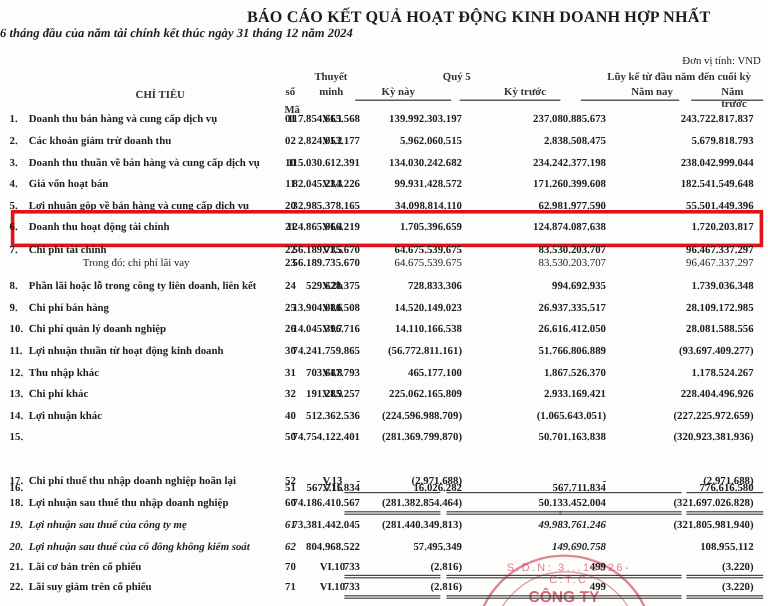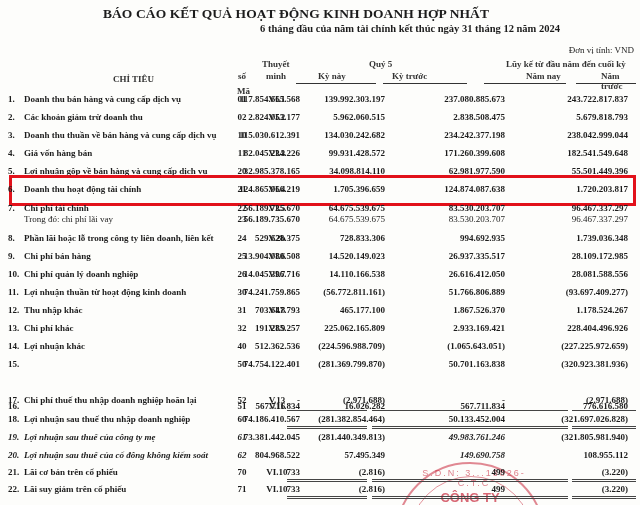--- a/index.html
+++ b/index.html
@@ -5,43 +5,43 @@
   html, body { margin: 0; padding: 0; }
   body {
     width: 640px; height: 505px; overflow: hidden;
     background: #fdfdfb;
     font-family: "Liberation Serif", "DejaVu Serif", serif;
     color: #1c1c1c;
     position: relative;
   }
   .title {
     position: absolute; left: 0; top: 6px; width: 592px;
-    text-align: center; font-weight: bold; font-size: 13.5px; letter-spacing: 0.1px;
+    text-align: right; font-weight: bold; font-size: 13.5px; letter-spacing: 0.1px;
   }
   .subtitle {
     position: absolute; left: 0; top: 23px; width: 560px;
-    text-align: right; font-weight: bold; font-size: 10.5px;
+    text-align: left; font-weight: bold; font-size: 10.5px; font-style: italic;
   }
   .unit {
     position: absolute; right: 6px; top: 45px; font-size: 9px;
   }
   .hdr { position: absolute; font-size: 9px; font-weight: bold; color: #333; }
   .hdr-line { position: absolute; height: 1px; background: #333; }
   .row { position: absolute; left: 0; width: 640px; height: 14px; font-size: 9px; font-weight: bold; }
   .row span { position: absolute; white-space: nowrap; }
   .num { position: absolute; left: 8px; }
   .lbl { position: absolute; left: 24px; }
   .code { position: absolute; left: 232px; width: 20px; text-align: center; }
   .note { position: absolute; left: 262px; width: 30px; text-align: center; }
   .c1 { position: absolute; right: 340px; text-align: right; }
   .c2 { position: absolute; right: 255px; text-align: right; }
   .c3 { position: absolute; right: 135px; text-align: right; }
   .c4 { position: absolute; right: 12px; text-align: right; }
   .italic { font-style: italic; }
-  .normal { font-weight: normal; }
+  .normal { font-weight: normal; margin-left: 45px; }
   .highlight-box {
     position: absolute; left: 9px; top: 175px; width: 627px; height: 31px;
     border: 3px solid #e2111a; box-sizing: border-box;
   }
   .dbl { position: absolute; height: 3px; border-top: 1px solid #444; border-bottom: 1px solid #444; box-sizing: border-box; }
   .sgl { position: absolute; height: 1px; background: #444; }
   .stamp {
     position: absolute; left: 395px; top: 462px; width: 150px; height: 150px;
     border: 2px solid rgba(200,40,60,0.55); border-radius: 50%;
     box-sizing: border-box;
@@ -69,21 +69,21 @@
 <div class="unit">Đơn vị tính: VND</div>
 
 <div class="hdr" style="left:113px; top:74px;">CHỈ TIÊU</div>
 <div class="hdr" style="left:237px; top:59px;margin-top:27px;">Mã</div>
 <div class="hdr" style="left:238px; top:71px;">số</div>
 <div class="hdr" style="left:262px; top:59px;">Thuyết</div>
 <div class="hdr" style="left:266px; top:71px;">minh</div>
 <div class="hdr" style="left:369px; top:59px;">Quý 5</div>
 <div class="hdr" style="left:506px; top:59px;">Lũy kế từ đầu năm đến cuối kỳ</div>
 <div class="hdr" style="left:318px; top:71px;">Kỳ này</div>
-<div class="hdr" style="left:392px; top:71px;">Kỳ trước</div>
+<div class="hdr" style="left:420px; top:71px;">Kỳ trước</div>
 <div class="hdr" style="left:526px; top:71px;">Năm nay</div>
 <div class="hdr" style="left:601px; top:71px;">Năm trước</div>
 <div class="hdr-line" style="left:296px; top:83px; width:80px;"></div>
 <div class="hdr-line" style="left:383px; top:83px; width:84px;"></div>
 <div class="hdr-line" style="left:484px; top:83px; width:82px;"></div>
 <div class="hdr-line" style="left:576px; top:83px; width:60px;"></div>
 
 <div class="row" style="top:94px;">
   <span class="num">1.</span>
   <span class="lbl">Doanh thu bán hàng và cung cấp dịch vụ</span>
@@ -109,21 +109,21 @@
   <span class="lbl">Doanh thu thuần về bán hàng và cung cấp dịch vụ</span>
   <span class="code">10</span>
   <span class="note"></span>
   <span class="c1">115.030.612.391</span>
   <span class="c2">134.030.242.682</span>
   <span class="c3">234.242.377.198</span>
   <span class="c4">238.042.999.044</span>
 </div>
 <div class="row" style="top:148px;">
   <span class="num">4.</span>
-  <span class="lbl">Giá vốn hàng bán</span>
+  <span class="lbl">Giá vốn hoạt bán</span>
   <span class="code">11</span>
   <span class="note">VI.3</span>
   <span class="c1">82.045.234.226</span>
   <span class="c2">99.931.428.572</span>
   <span class="c3">171.260.399.608</span>
   <span class="c4">182.541.549.648</span>
 </div>
 <div class="row" style="top:166px;">
   <span class="num">5.</span>
   <span class="lbl">Lợi nhuận gộp về bán hàng và cung cấp dịch vụ</span>

